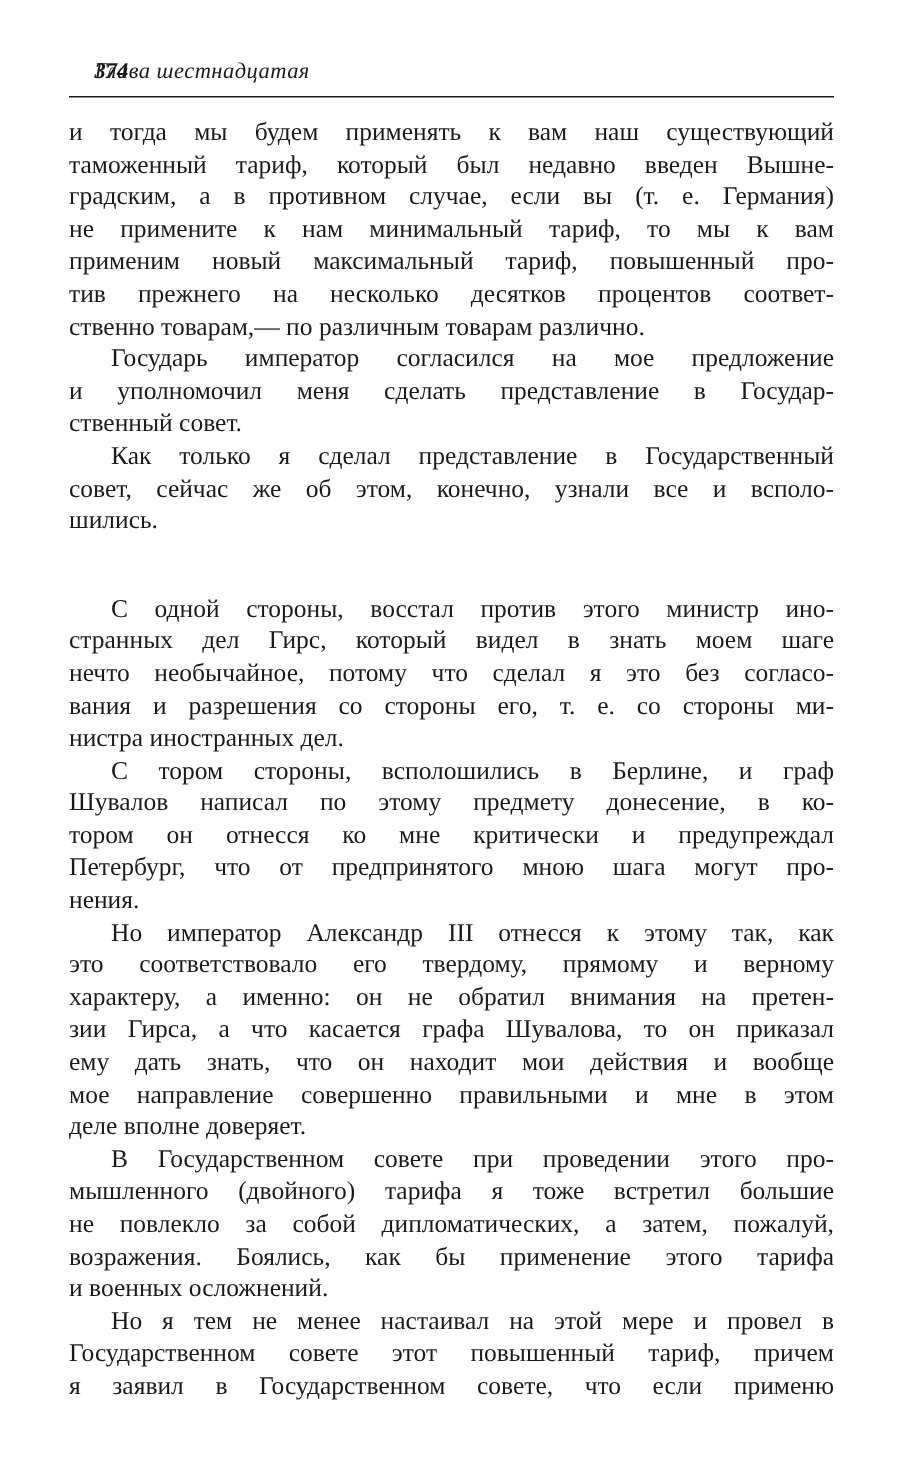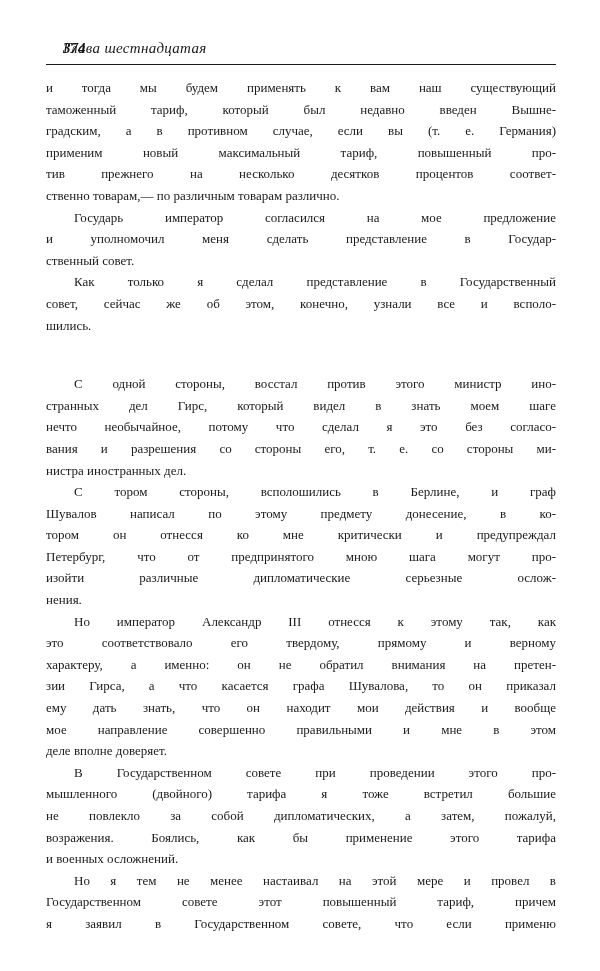--- a/index.html
+++ b/index.html
@@ -6,21 +6,21 @@
     body { width: 600px; height: 971px; position: relative; overflow: hidden;
       font-family: "DejaVu Serif", "Liberation Serif", serif; color: #1a1a1a; }
     .header { position: absolute; left: 46px; top: 40px; width: 510px; height: 20px; margin-left: 17px; }
     .page-num { position: absolute; left: 0; top: 0; font-style: italic; font-weight: bold;
       font-size: 15px; font-family: "Liberation Serif", serif; }
     .running-title { position: absolute; left: 0; right: 0; top: 0; text-align: left;
       font-style: italic; font-size: 15px; font-family: "Liberation Serif", serif; letter-spacing: 0.3px; }
     .rule { position: absolute; left: 46px; top: 64px; width: 510px; height: 0;
       border-top: 1.4px solid #1a1a1a; }
     .body-text { position: absolute; left: 46px; top: 77px; width: 510px; }
-    .line { height: 21.6px; line-height: 21.6px; font-size: 13px;
+    .line { height: 21.6px; line-height: 21.6px; font-size: 17px;
       font-family: "Liberation Serif", serif; white-space: nowrap;
       text-align: justify; text-align-last: justify; overflow: visible; }
     .line.last { text-align-last: left; }
     .line.indent { padding-left: 28px; }
     .gap { height: 37px; }
   </style>
 </head>
 <body>
 
 <div class="header">
@@ -28,20 +28,21 @@
   <div class="running-title">Глава шестнадцатая</div>
 </div>
 <div class="rule"></div>
 
 <div class="body-text">
 
   <div>
     <div class="line">и тогда мы будем применять к вам наш существующий</div>
     <div class="line">таможенный тариф, который был недавно введен Вышне-</div>
     <div class="line">градским, а в противном случае, если вы (т. е. Германия)</div>
+    <div class="line">не примените к нам минимальный тариф, то мы к вам</div>
     <div class="line">применим новый максимальный тариф, повышенный про-</div>
     <div class="line">тив прежнего на несколько десятков процентов соответ-</div>
     <div class="line last">ственно товарам,— по различным товарам различно.</div>
   </div>
 
   <div>
     <div class="line indent">Государь император согласился на мое предложение</div>
     <div class="line">и уполномочил меня сделать представление в Государ-</div>
     <div class="line last">ственный совет.</div>
   </div>
@@ -59,21 +60,20 @@
     <div class="line">нечто необычайное, потому что сделал я это без согласо-</div>
     <div class="line">вания и разрешения со стороны его, т. е. со стороны ми-</div>
     <div class="line last">нистра иностранных дел.</div>
   </div>
 
   <div>
     <div class="line indent">С тором стороны, всполошились в Берлине, и граф</div>
     <div class="line">Шувалов написал по этому предмету донесение, в ко-</div>
     <div class="line">тором он отнесся ко мне критически и предупреждал</div>
     <div class="line">Петербург, что от предпринятого мною шага могут про-</div>
-    <div class="line">изойти различные дипломатические серьезные ослож-</div>
     <div class="line last">нения.</div>
   </div>
 
   <div>
     <div class="line indent">Но император Александр III отнесся к этому так, как</div>
     <div class="line">это соответствовало его твердому, прямому и верному</div>
     <div class="line">характеру, а именно: он не обратил внимания на претен-</div>
     <div class="line">зии Гирса, а что касается графа Шувалова, то он приказал</div>
     <div class="line">ему дать знать, что он находит мои действия и вообще</div>
     <div class="line">мое направление совершенно правильными и мне в этом</div>

